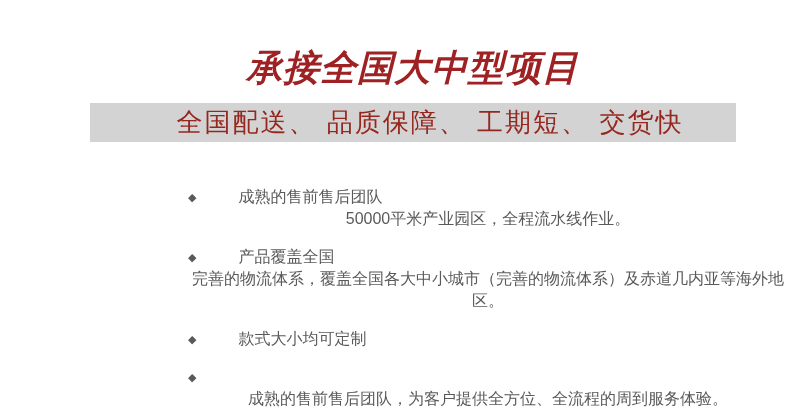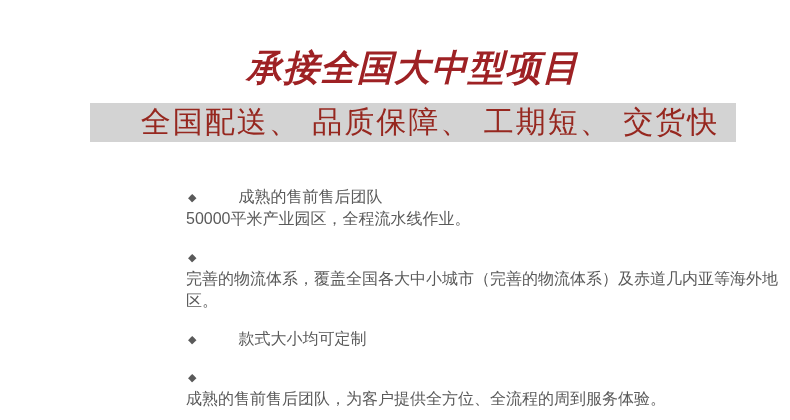--- a/index.html
+++ b/index.html
@@ -37,21 +37,21 @@
     width: 646px;
     height: 39px;
     margin: 15px auto 0 auto;
     background: var(--banner_bg);
     display: flex;
     align-items: center;
     justify-content: center;
   }
   .banner-text {
     font-family: "DejaVu Serif", "Liberation Serif", serif;
-    font-size: 30px;
+    font-size: 26px;
     letter-spacing: 2px;
     color: var(--banner_text_color);
     white-space: nowrap;
   }
   .features {
     margin: 44px 0 0 81px;
   }
   .feature {
     margin-bottom: 16px;
     color: var(--body_text_color);
@@ -63,20 +63,21 @@
     align-items: center;
   }
   .bullet {
     font-size: 11px;
     margin-right: 7px;
     margin-left: 2px;
     line-height: 22px;
   }
   .feature-desc {
     line-height: 22px;
+    text-align: center;
   }
 </style>
 </head>
 <body>
 
 <main>
 
   <h1 class="title">承接全国大中型项目</h1>
 
   <div class="banner">
@@ -89,20 +90,21 @@
       <div class="feature-heading">
         <span class="bullet">◆</span>
         <span>成熟的售前售后团队</span>
       </div>
       <div class="feature-desc">50000平米产业园区，全程流水线作业。</div>
     </div>
 
     <div class="feature">
       <div class="feature-heading">
         <span class="bullet">◆</span>
+        <span>产品覆盖全国</span>
       </div>
       <div class="feature-desc">完善的物流体系，覆盖全国各大中小城市（完善的物流体系）及赤道几内亚等海外地区。</div>
     </div>
 
     <div class="feature">
       <div class="feature-heading">
         <span class="bullet">◆</span>
         <span>款式大小均可定制</span>
       </div>
     </div>

